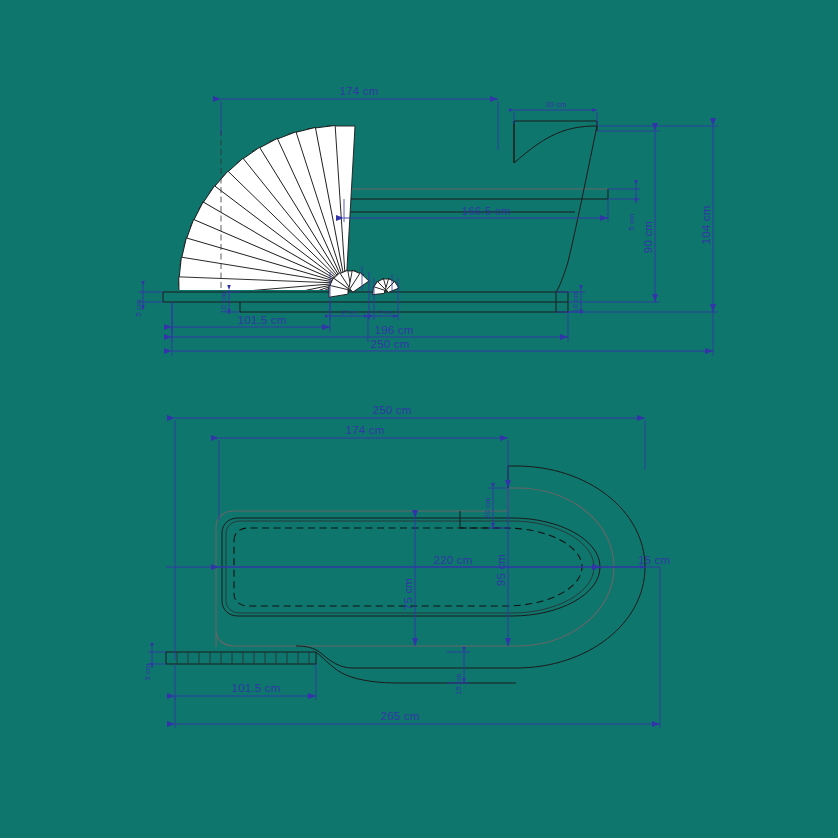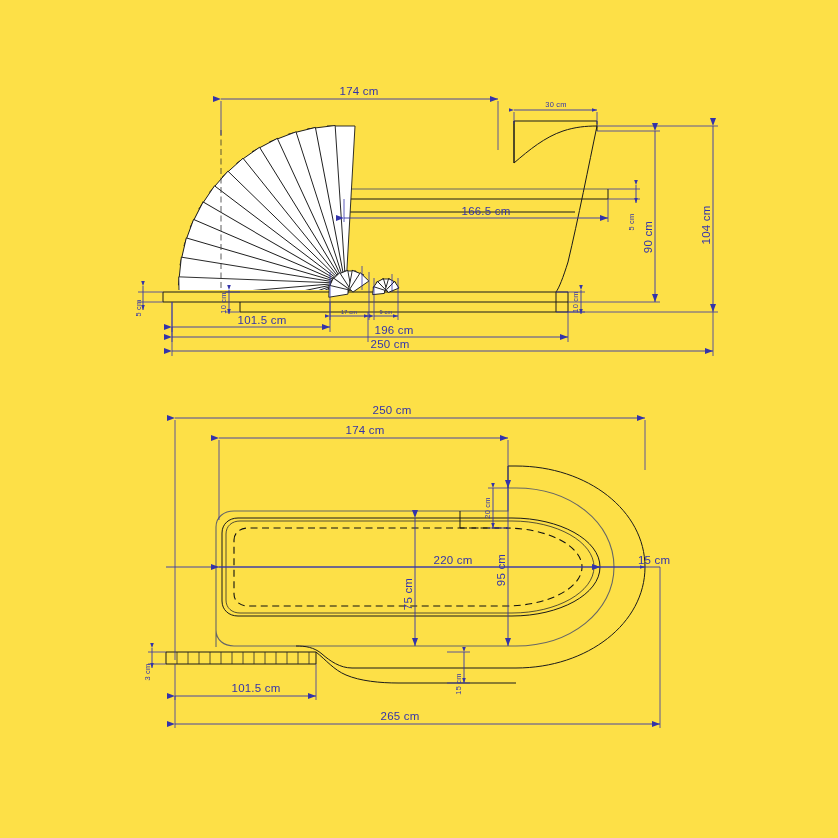--- a/index.html
+++ b/index.html
@@ -11,21 +11,21 @@
   body {
     width: 838px;
     height: 838px;
     font-family: "Liberation Sans", sans-serif;
     overflow: hidden;
   }
   #drawing-root {
     position: relative;
     width: 838px;
     height: 838px;
-    background: #fde047;
+    background: #0f766e;
   }
   svg#cad {
     display: block;
     width: 838px;
     height: 838px;
   }
   .obj       { fill: none; stroke: #1a1a1a; stroke-width: 1; }
   .obj-thin  { fill: none; stroke: #2b2b2b; stroke-width: 0.8; }
   .obj-fill  { fill: #ffffff; stroke: #1a1a1a; stroke-width: 0.9; }
   .obj-grey  { fill: none; stroke: #666666; stroke-width: 1.1; }

